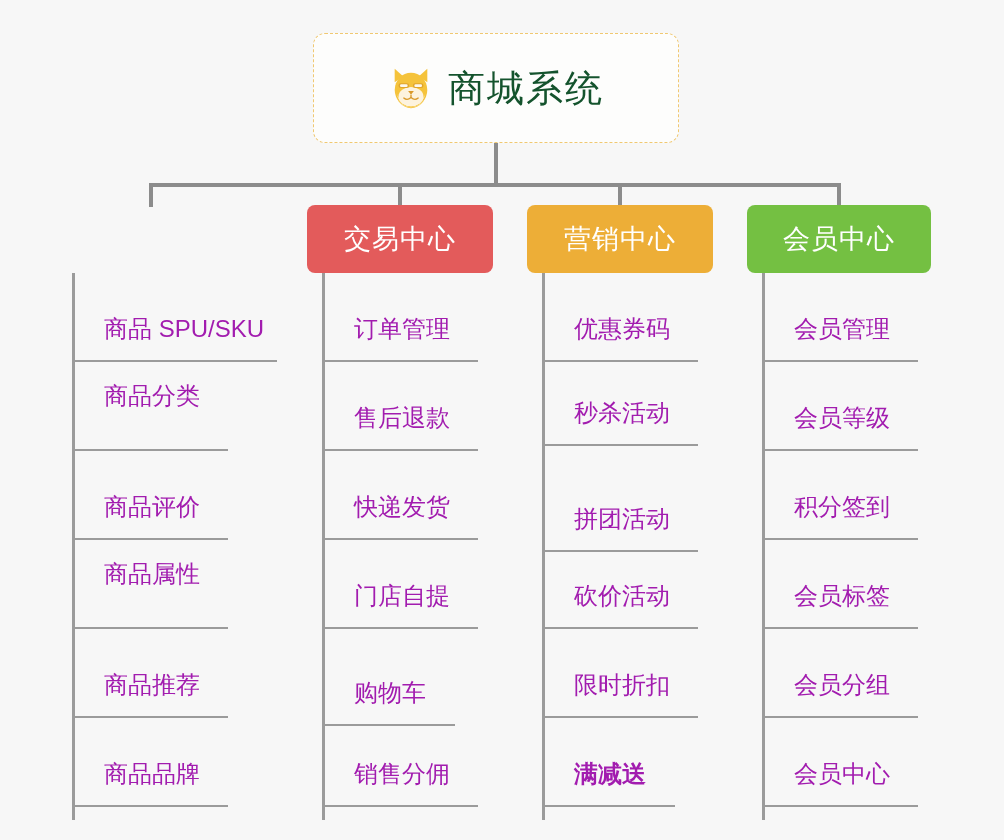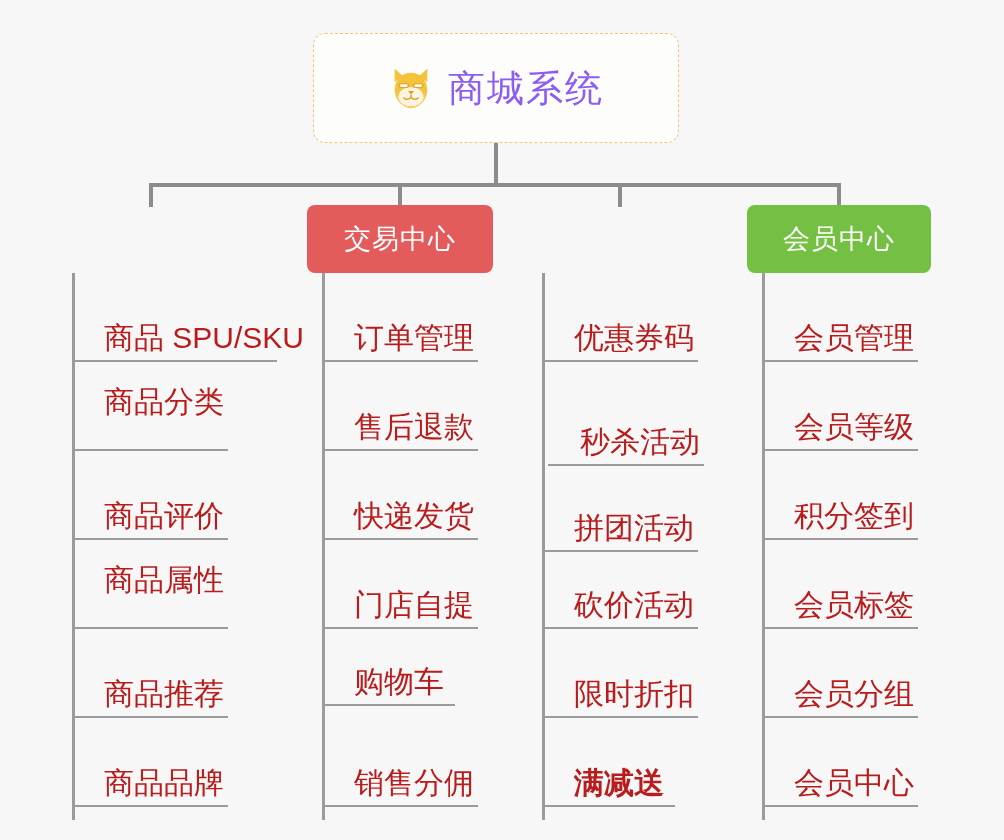--- a/index.html
+++ b/index.html
@@ -89,24 +89,24 @@
   .item {
     position: absolute;
     left: 0;
     height: 89px;
     box-sizing: border-box;
     display: flex;
     align-items: flex-end;
     border-bottom: 2px solid #9b9b9b;
   }
   .item-label {
-    font-size: 30px;
-    color: #b91c1c;
+    font-size: 24px;
+    color: #a21caf;
     line-height: 1;
-    padding: 0 6px 7px 32px;
+    padding: 0 6px 19px 32px;
     white-space: nowrap;
   }
 </style>
 </head>
 <body style="background: rgb(247, 247, 247);">
 
 <div id="canvas">
 
   <div class="root-card" style="border-color: rgb(240, 200, 113); background: rgb(253, 253, 252);">
     <span class="dog-icon">
@@ -120,33 +120,36 @@
         <rect x="11" y="19" width="11" height="5" rx="2.4" fill="#e0a52c"></rect>
         <rect x="26" y="19" width="11" height="5" rx="2.4" fill="#e0a52c"></rect>
         <rect x="12.5" y="20.2" width="8" height="2.8" rx="1.4" fill="#fdf8ec"></rect>
         <rect x="27.5" y="20.2" width="8" height="2.8" rx="1.4" fill="#fdf8ec"></rect>
         <path d="M21 27 h6 l-3 4 Z" fill="#d99a2b"></path>
         <path d="M24 31 v3" stroke="#d99a2b" stroke-width="1.4" fill="none"></path>
         <path d="M24 34 q-4 3.5 -7.5 0.5" stroke="#d99a2b" stroke-width="1.4" fill="none" stroke-linecap="round"></path>
         <path d="M24 34 q4 3.5 7.5 0.5" stroke="#d99a2b" stroke-width="1.4" fill="none" stroke-linecap="round"></path>
       </svg>
     </span>
-    <span class="root-title" style="color: #8b5cf6;">商城系统</span>
+    <span class="root-title" style="color: #14532d;">商城系统</span>
   </div>
 
   <div class="conn conn-v" style="left:494px; top:143px; width:4px; height:43px;"></div>
   <div class="conn conn-h" style="left:149px; top:183px; width:692px; height:4px;"></div>
   <div class="conn conn-v" style="left:149px; top:183px; width:4px; height:24px;"></div>
   <div class="conn conn-v" style="left:398px; top:183px; width:4px; height:24px;"></div>
   <div class="conn conn-v" style="left:618px; top:183px; width:4px; height:24px;"></div>
   <div class="conn conn-v" style="left:837px; top:183px; width:4px; height:24px;"></div>
 
   <div class="cat-box" style="left: 307px; width: 186px; background: rgb(227, 91, 91);">
     <span>交易中心</span>
   </div>
+  <div class="cat-box" style="left: 527px; width: 186px; background: rgb(237, 174, 55);">
+    <span>营销中心</span>
+  </div>
   <div class="cat-box" style="left: 747px; width: 184px; background: rgb(116, 192, 66);">
     <span>会员中心</span>
   </div>
 
   <div class="col" style="left:72px;">
     <div class="trunk" style="height:547px;"></div>
     <div class="item" style="top:0px;   width:205px;">
         <span class="item-label">商品 SPU/SKU</span>
       </div>
     <div class="item" style="top:89px;  width:156px;align-items:center;">
@@ -173,34 +176,34 @@
       </div>
     <div class="item" style="top:89px;  width:156px;">
         <span class="item-label">售后退款</span>
       </div>
     <div class="item" style="top:178px; width:156px;">
         <span class="item-label">快递发货</span>
       </div>
     <div class="item" style="top:267px; width:156px;">
         <span class="item-label">门店自提</span>
       </div>
-    <div class="item" style="top:344px; width:133px;">
+    <div class="item" style="top:364px; width:133px;">
         <span class="item-label">购物车</span>
       </div>
     <div class="item" style="top:445px; width:156px;">
         <span class="item-label">销售分佣</span>
       </div>
   </div>
 
   <div class="col" style="left:542px;">
     <div class="trunk" style="height:547px;"></div>
     <div class="item" style="top:0px;   width:156px;">
         <span class="item-label">优惠券码</span>
       </div>
-    <div class="item" style="top:104px;  width:156px;margin-left:6px;">
+    <div class="item" style="top:84px;  width:156px;">
         <span class="item-label">秒杀活动</span>
       </div>
     <div class="item" style="top:190px; width:156px;">
         <span class="item-label">拼团活动</span>
       </div>
     <div class="item" style="top:267px; width:156px;">
         <span class="item-label">砍价活动</span>
       </div>
     <div class="item" style="top:356px; width:156px;text-align:center;">
         <span class="item-label">限时折扣</span>

